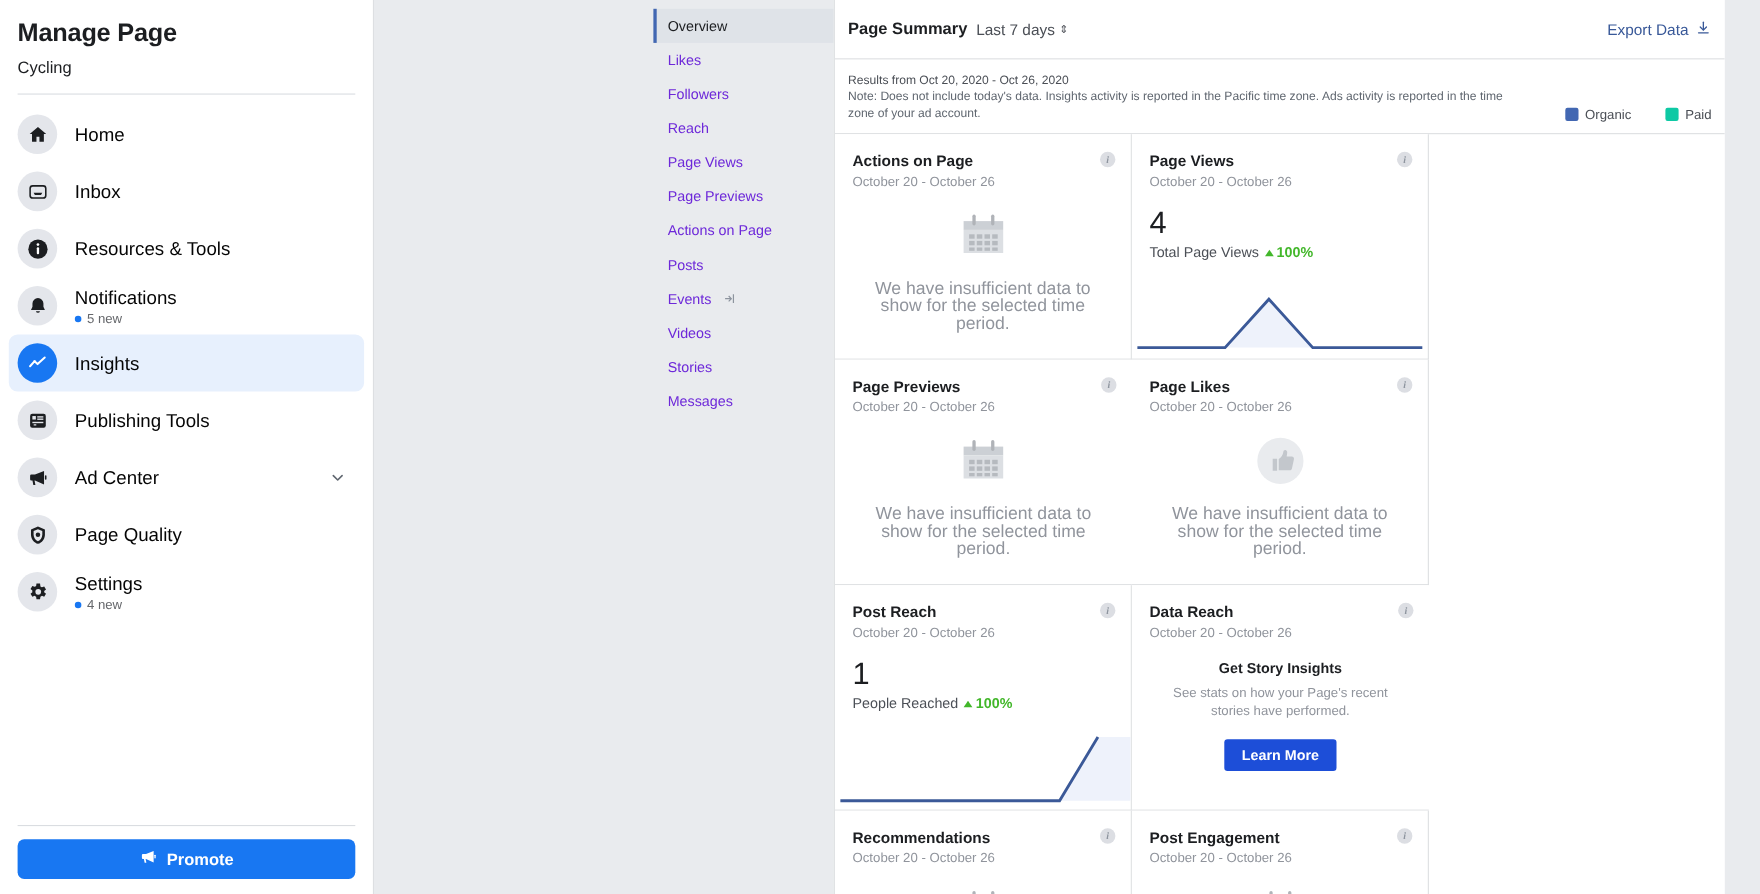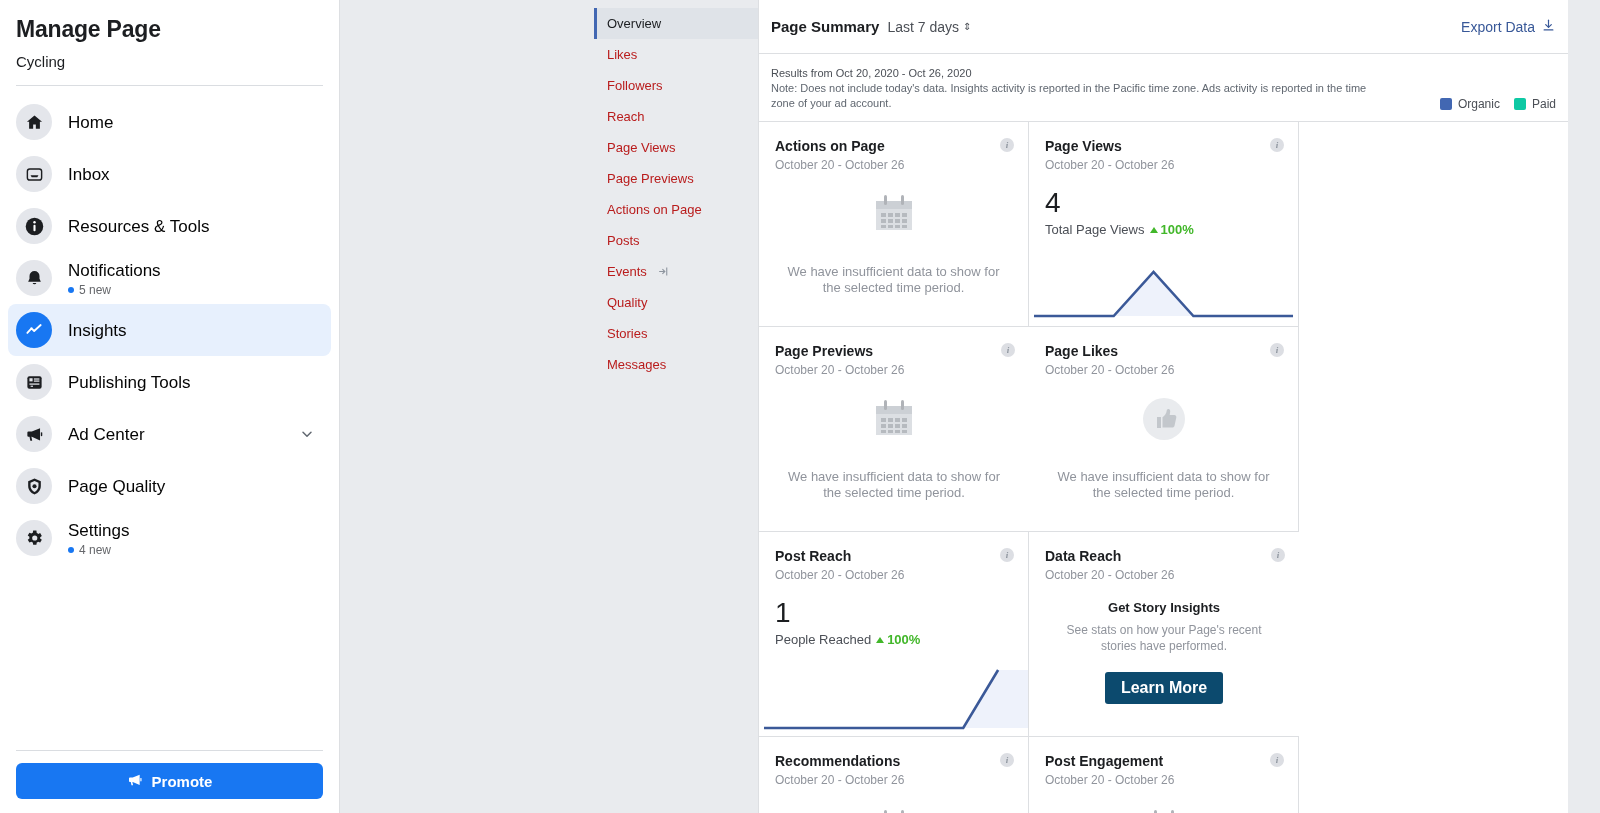--- a/index.html
+++ b/index.html
@@ -66,21 +66,21 @@
   .subnav {
     flex: 0 0 164px;
     background: #e9ebee;
     padding-top: 8px;
     height: 813px;
   }
   .subnav-item {
     height: 31px;
     display: flex; align-items: center;
     padding-left: 13px;
-    font-size: 13px; color: #b91c1c;
+    font-size: 13px; color: #6d28d9;
     cursor: pointer;
     position: relative;
   }
   .subnav-item.active {
     background: #dfe3e8;
     color: #1c1e21;
     font-weight: 400;
   }
   .subnav-item.active::before {
     content: ""; position: absolute; left: 0; top: 0; bottom: 0;
@@ -118,21 +118,21 @@
     cursor: pointer;
   }
 
   .results-bar {
     display: flex; align-items: flex-end;
     padding: 12px 12px 10px 12px;
     border-bottom: 1px solid #dddfe2;
   }
   .results-text { font-size: 11px; color: #606770; line-height: 15px; max-width: 620px; }
   .results-text .line1 { color: #4b4f56; }
-  .legend { margin-left: auto; display: flex; align-items: center; gap: 14px; padding-top: 16px; }
+  .legend { margin-left: auto; display: flex; align-items: center; gap: 31px; padding-top: 16px; }
   .legend-item { display: flex; align-items: center; gap: 6px; font-size: 12px; color: #4b4f56; }
   .swatch { width: 12px; height: 12px; border-radius: 2px; display: inline-block; }
 
   .grid { display: flex; flex-wrap: wrap; }
   .card {
     width: 270px; height: 205px;
     border-right: 1px solid #dddfe2;
     border-bottom: 1px solid #dddfe2;
     padding: 16px 16px 0 16px;
     position: relative;
@@ -149,44 +149,44 @@
     background: #dcdee3; color: #8d949e;
     font-size: 9px; font-style: italic; font-weight: 700;
     display: flex; align-items: center; justify-content: center;
     font-family: "Liberation Serif", serif;
   }
   .empty-block {
     display: flex; flex-direction: column; align-items: center;
     margin-top: 18px;
   }
   .empty-msg {
-    font-size: 13px; color: #90949c; text-align: center;
-    line-height: 16px; margin-top: 22px; max-width: 220px;
+    font-size: 16px; color: #90949c; text-align: center;
+    line-height: 16px; margin-top: 12px; max-width: 220px;
   }
   .big-num { font-size: 28px; color: #1c1e21; line-height: 34px; margin-top: 14px; font-weight: 400; }
   .metric-row { font-size: 13px; color: #4b4f56; display: flex; align-items: center; gap: 5px; margin-top: 2px; }
   .delta { color: #42b72a; font-weight: 700; display: flex; align-items: center; gap: 3px; }
   .tri-up {
     width: 0; height: 0;
     border-left: 4px solid transparent;
     border-right: 4px solid transparent;
     border-bottom: 6px solid #42b72a;
     display: inline-block;
   }
   .spark { position: absolute; left: 0; right: 0; bottom: 0; height: 72px; }
   .spark svg { display: block; width: 100%; height: 100%; }
   .story-promo { text-align: center; margin-top: 18px; }
   .story-promo-title { font-size: 13px; font-weight: 700; color: #1c1e21; }
   .story-promo-body { font-size: 12px; color: #90949c; line-height: 16px; margin-top: 7px; padding: 0 6px; }
   .learn-btn {
     margin-top: 18px;
-    background: #0c4a6e; color: #fff;
+    background: #1d4ed8; color: #fff;
     border: none; border-radius: 3px;
     padding: 7px 16px;
-    font-size: 16px; font-weight: 700;
+    font-size: 13px; font-weight: 700;
     font-family: "Liberation Sans", sans-serif;
     cursor: pointer;
   }
 </style>
 </head>
 <body>
 
 <div class="app">
 
   <div class="sidebar">
@@ -370,21 +370,21 @@
     <div class="subnav-item">
       <span>Events</span>
       <span class="ext-icon">
         <svg width="13" height="13" viewBox="0 0 24 24" fill="none" stroke="#8d949e" stroke-width="2">
             <path d="M4 12h10M10 7.5 14.5 12 10 16.5"></path>
             <path d="M18 4.5v15"></path>
           </svg>
       </span>
     </div>
     <div class="subnav-item">
-        <span>Quality</span>
+        <span>Videos</span>
       </div>
     <div class="subnav-item">
         <span>Stories</span>
       </div>
     <div class="subnav-item">
         <span>Messages</span>
       </div>
   </div>
 
   <div class="main">

